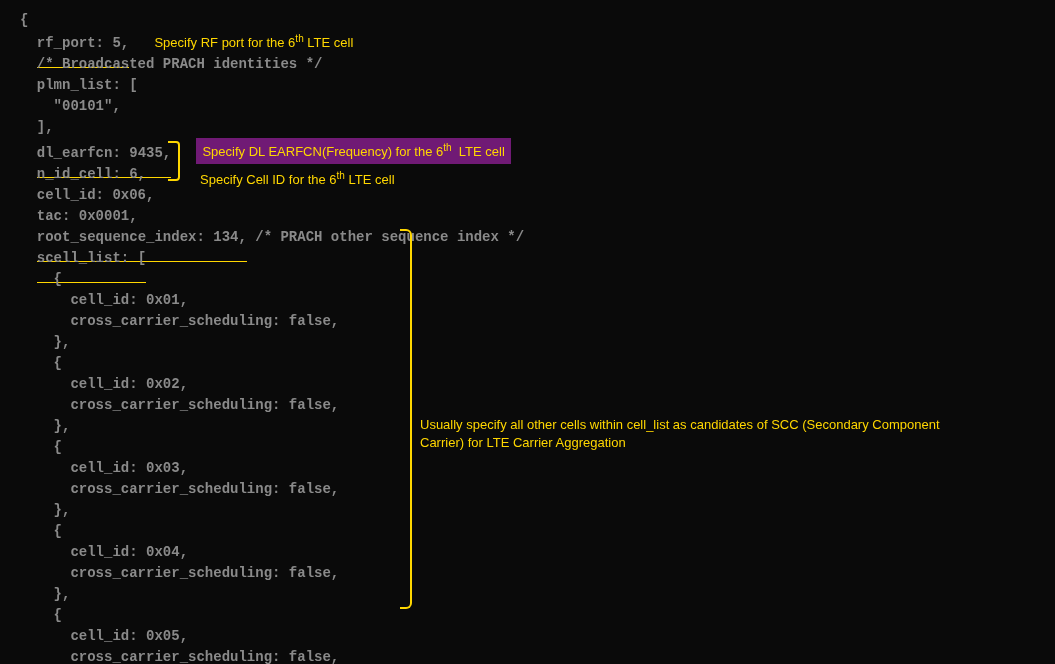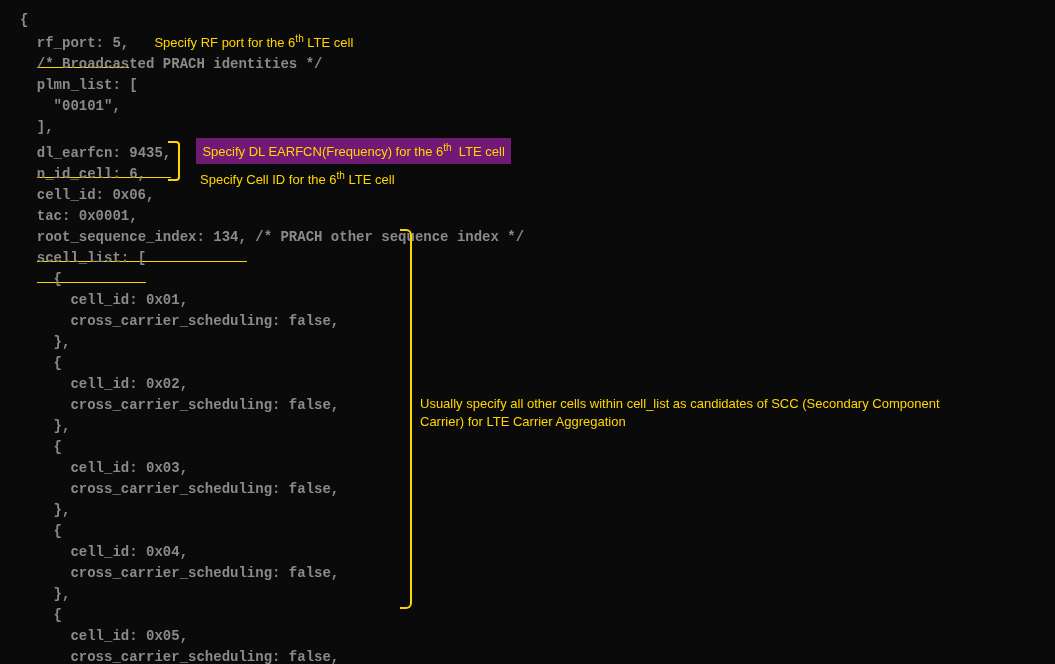--- a/index.html
+++ b/index.html
@@ -56,21 +56,21 @@
       width: 12px;
       border-right: 2px solid #ffd700;
       border-top: 2px solid #ffd700;
       border-bottom: 2px solid #ffd700;
       border-top-right-radius: 6px;
       border-bottom-right-radius: 6px;
     }
     .bracket-scell-label {
       position: absolute;
       left: 420px;
-      top: 395px;
+      top: 416px;
       width: 560px;
       line-height: 1.35;
     }
   </style>
 </head>
 <body>
 
 <div class="line"><span>{</span></div>
 
 <div class="line">  <span class="underline">rf_port: 5,</span>   <span class="annotation"><span>Specify RF port for the 6</span><sup>th</sup><span> LTE cell</span></span></div>

